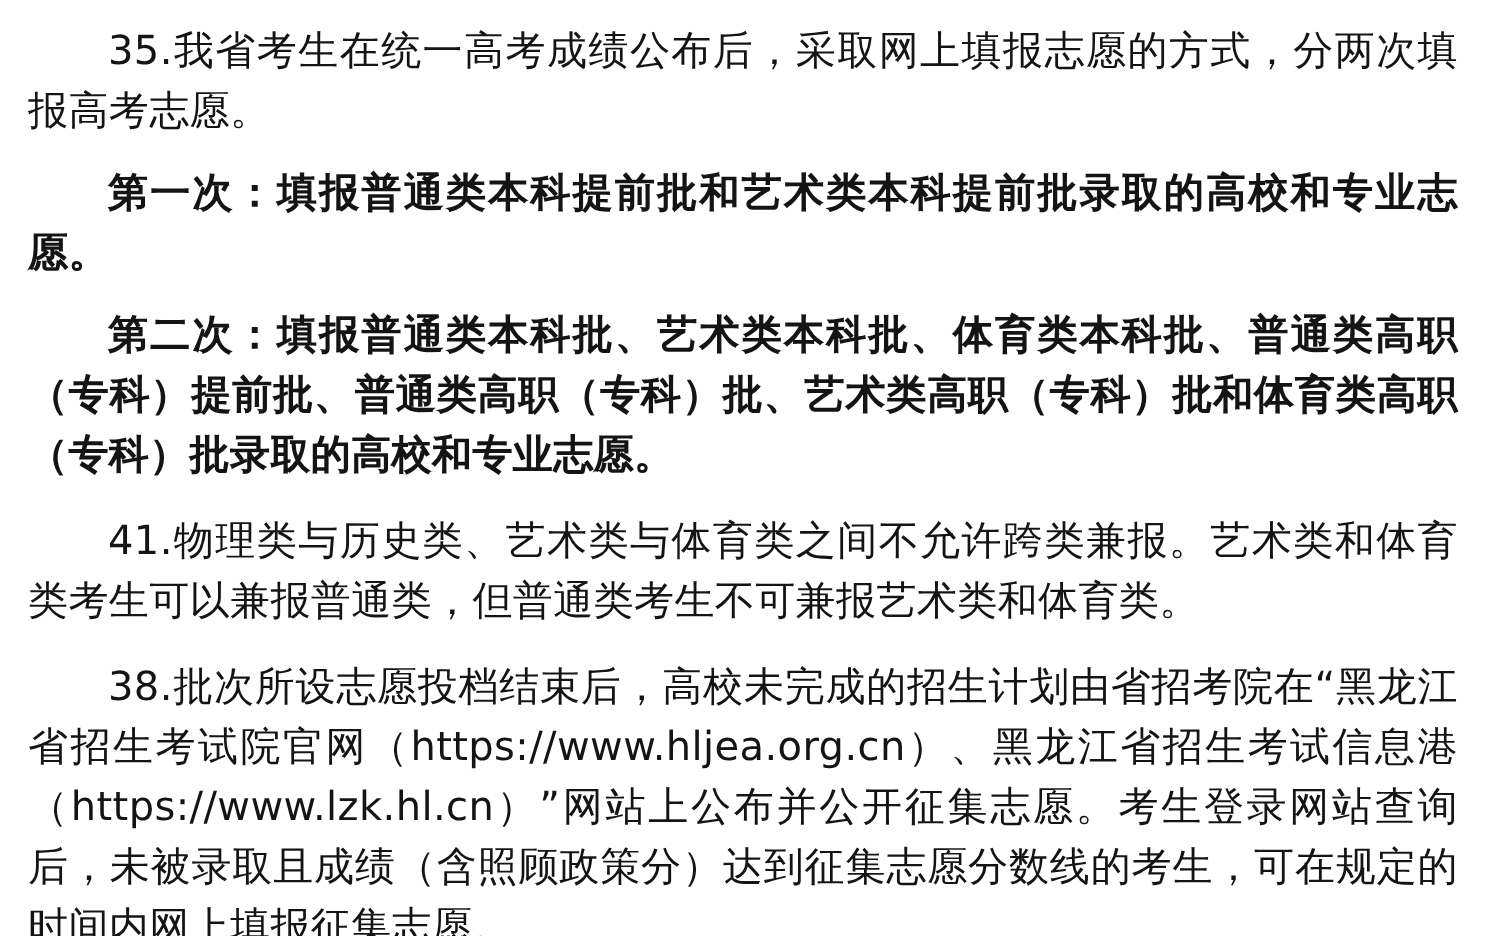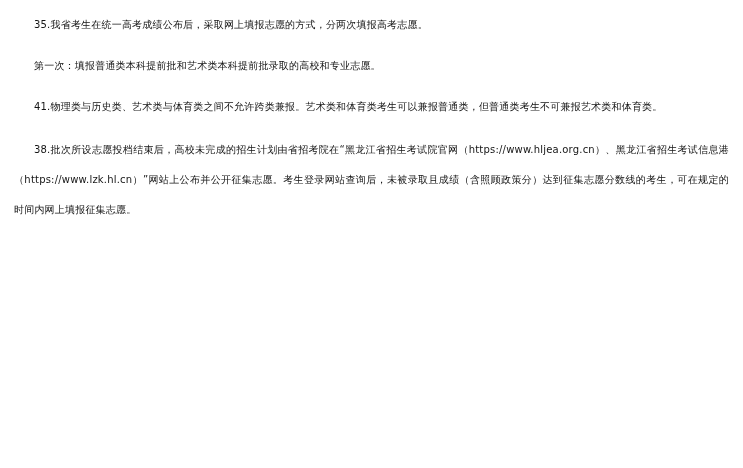--- a/index.html
+++ b/index.html
@@ -14,42 +14,44 @@
     color: #1a1a1a;
     overflow: hidden;
   }
   .page {
     width: 743px;
     height: 468px;
     box-sizing: border-box;
     padding: 10px 14px 0 14px;
   }
   .para {
-    font-size: 10px;
+    font-size: 20px;
     line-height: 30px;
     letter-spacing: 0.2px;
     text-align: justify;
     text-justify: inter-ideograph;
     margin: 0 0 11px 0;
     color: #141414;
   }
   .indent2 {
     text-indent: 2em;
   }
   .p-sub {
     text-indent: 2em;
+    font-weight: bold;
   }
   .p-gap-lg {
     margin-bottom: 13px;
   }
   .p-last {
     margin-bottom: 4px;
   }
 </style>
 </head>
 <body>
 
 <div class="page">
   <p class="para indent2">35.我省考生在统一高考成绩公布后，采取网上填报志愿的方式，分两次填报高考志愿。</p>
   <p class="para p-sub">第一次：填报普通类本科提前批和艺术类本科提前批录取的高校和专业志愿。</p>
+  <p class="para p-sub p-gap-lg">第二次：填报普通类本科批、艺术类本科批、体育类本科批、普通类高职（专科）提前批、普通类高职（专科）批、艺术类高职（专科）批和体育类高职（专科）批录取的高校和专业志愿。</p>
   <p class="para indent2 p-gap-lg">41.物理类与历史类、艺术类与体育类之间不允许跨类兼报。艺术类和体育类考生可以兼报普通类，但普通类考生不可兼报艺术类和体育类。</p>
   <p class="para indent2 p-last">38.批次所设志愿投档结束后，高校未完成的招生计划由省招考院在“黑龙江省招生考试院官网（https://www.hljea.org.cn）、黑龙江省招生考试信息港（https://www.lzk.hl.cn）”网站上公布并公开征集志愿。考生登录网站查询后，未被录取且成绩（含照顾政策分）达到征集志愿分数线的考生，可在规定的时间内网上填报征集志愿。</p>
 </div>
 
 </body></html>

